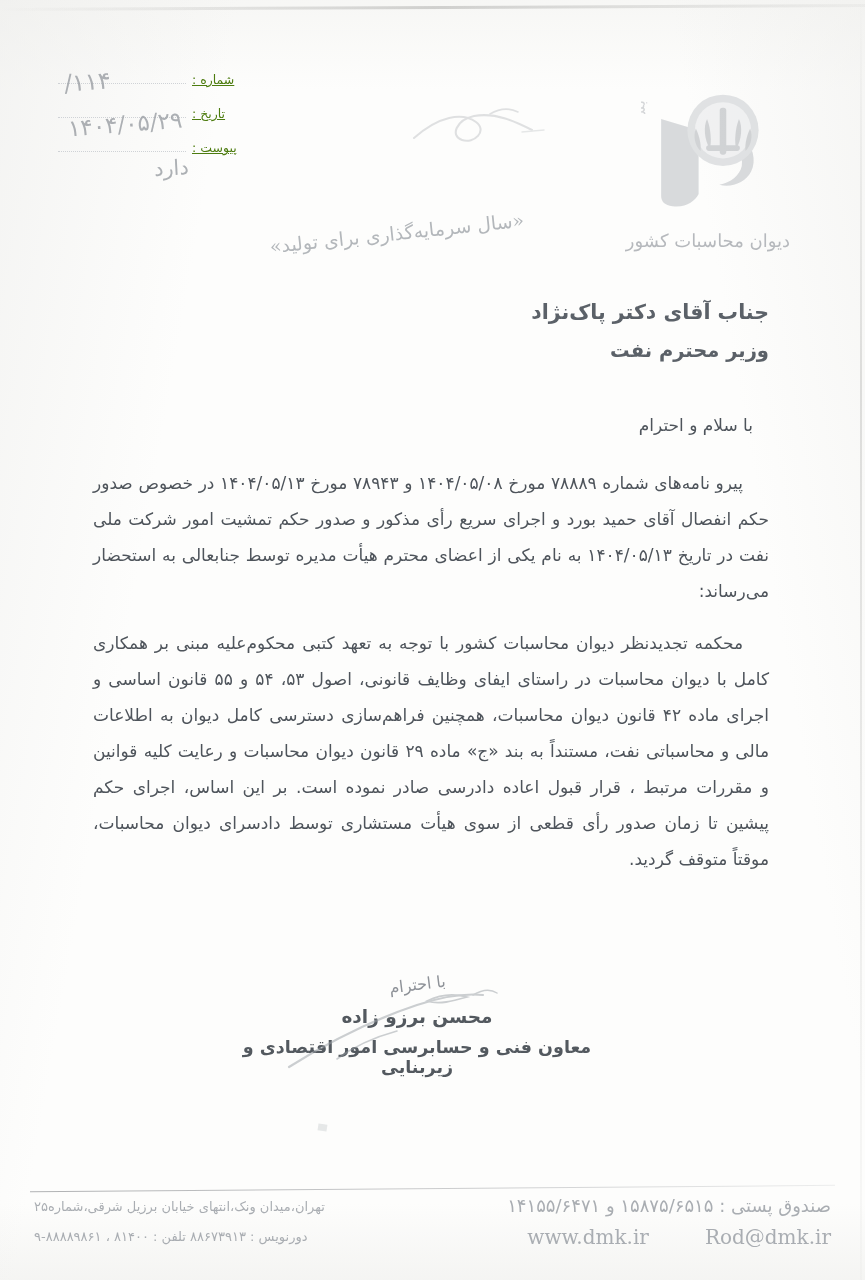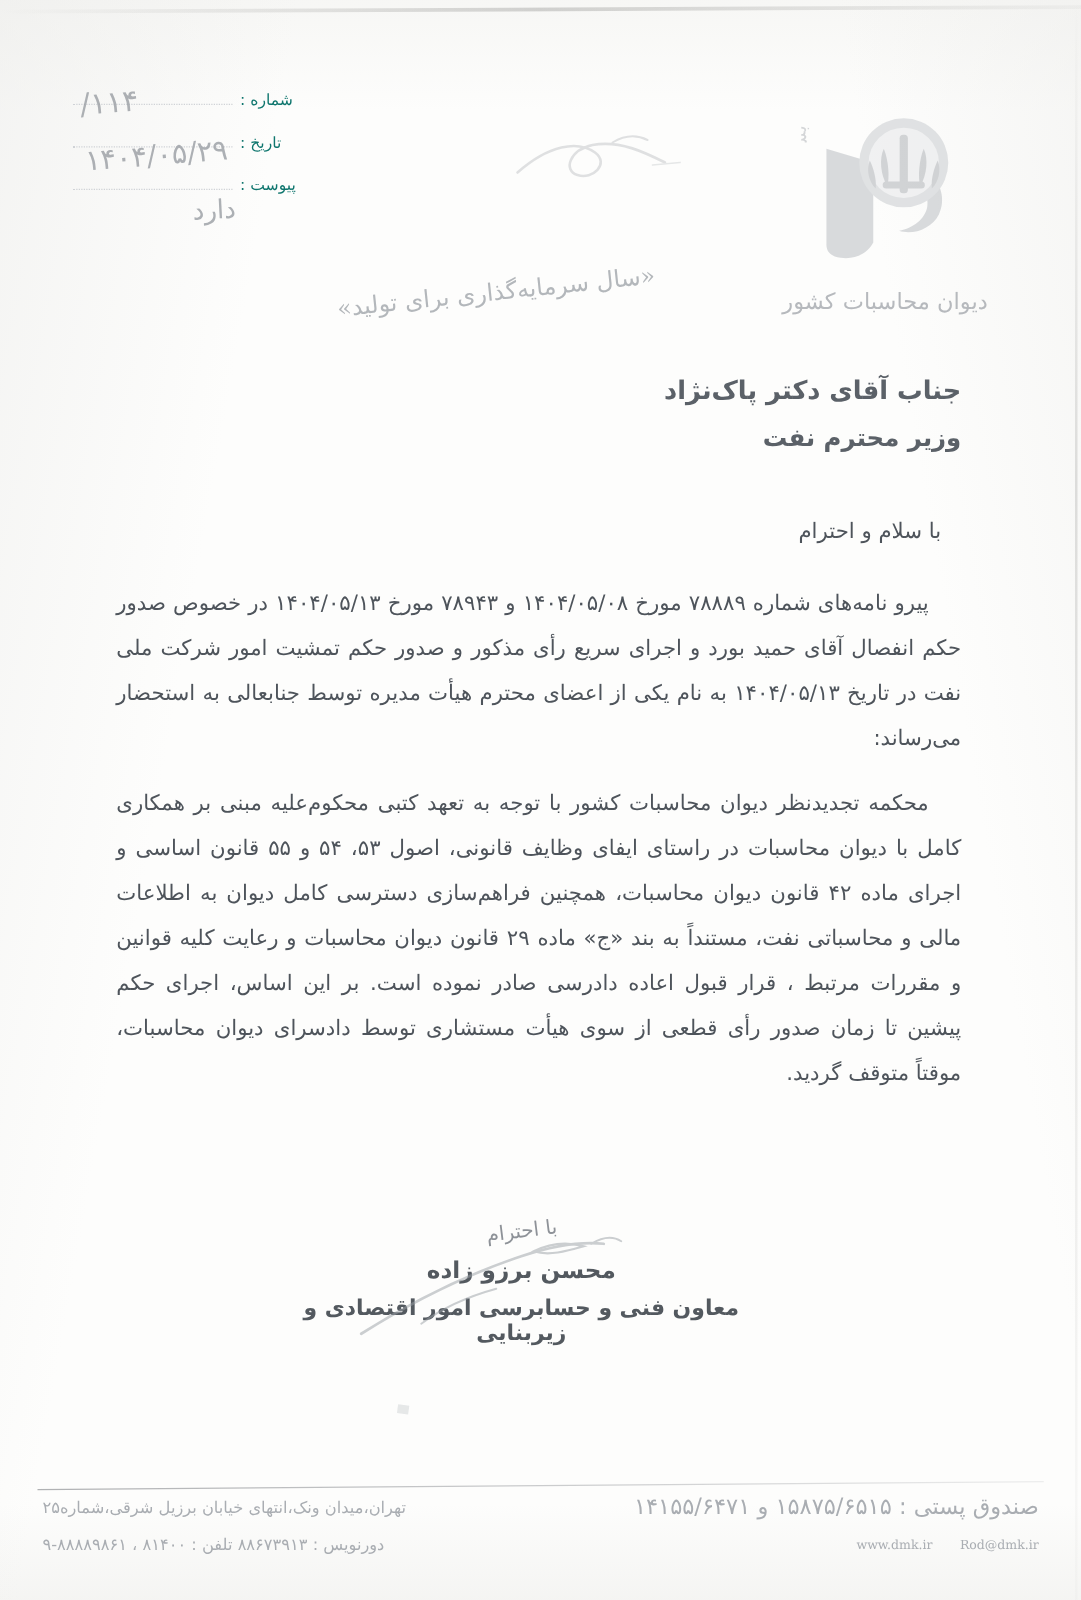--- a/index.html
+++ b/index.html
@@ -38,21 +38,21 @@
   .letterhead-fields{
     position:absolute;left:58px;top:72px;width:280px;
     text-align:left;
   }
   .lh-row{
     display:flex;align-items:baseline;justify-content:flex-end;
     gap:6px;margin-bottom:19px;
     direction:rtl;
   }
   .lh-label{
-    font-size:12.5px;color:#0f766e;letter-spacing:.5px;white-space:nowrap;
+    font-size:12.5px;color:#4d7c0f;letter-spacing:.5px;white-space:nowrap;text-decoration:underline;
   }
   .lh-dots{
     flex:0 0 128px;
     border-bottom:1px dotted #cfd2d6;
     height:11px;
   }
   .lh-hand{
     position:absolute;
     color:#9fa3a8;
     font-family:"DejaVu Serif","Liberation Serif",serif;
@@ -173,21 +173,21 @@
     color:#a9adb2;
     box-sizing:border-box;
   }
   .footer-row{
     display:flex;justify-content:space-between;align-items:flex-start;
     font-size:13px;line-height:22px;
   }
   .footer-row.second{margin-top:8px;}
   .footer-web{
     font-family:"DejaVu Serif","Liberation Serif",serif;
-    font-size:10px;direction:ltr;display:flex;gap:22px;
+    font-size:20px;direction:ltr;display:flex;gap:56px;
   }
   .pobox{font-size:18px;line-height:20px;text-align:center;}
 </style>
 </head>
 <body>
 
 <div class="page">
 
   <div class="scan-tint"></div>
   <div class="scan-edge-top"></div>

